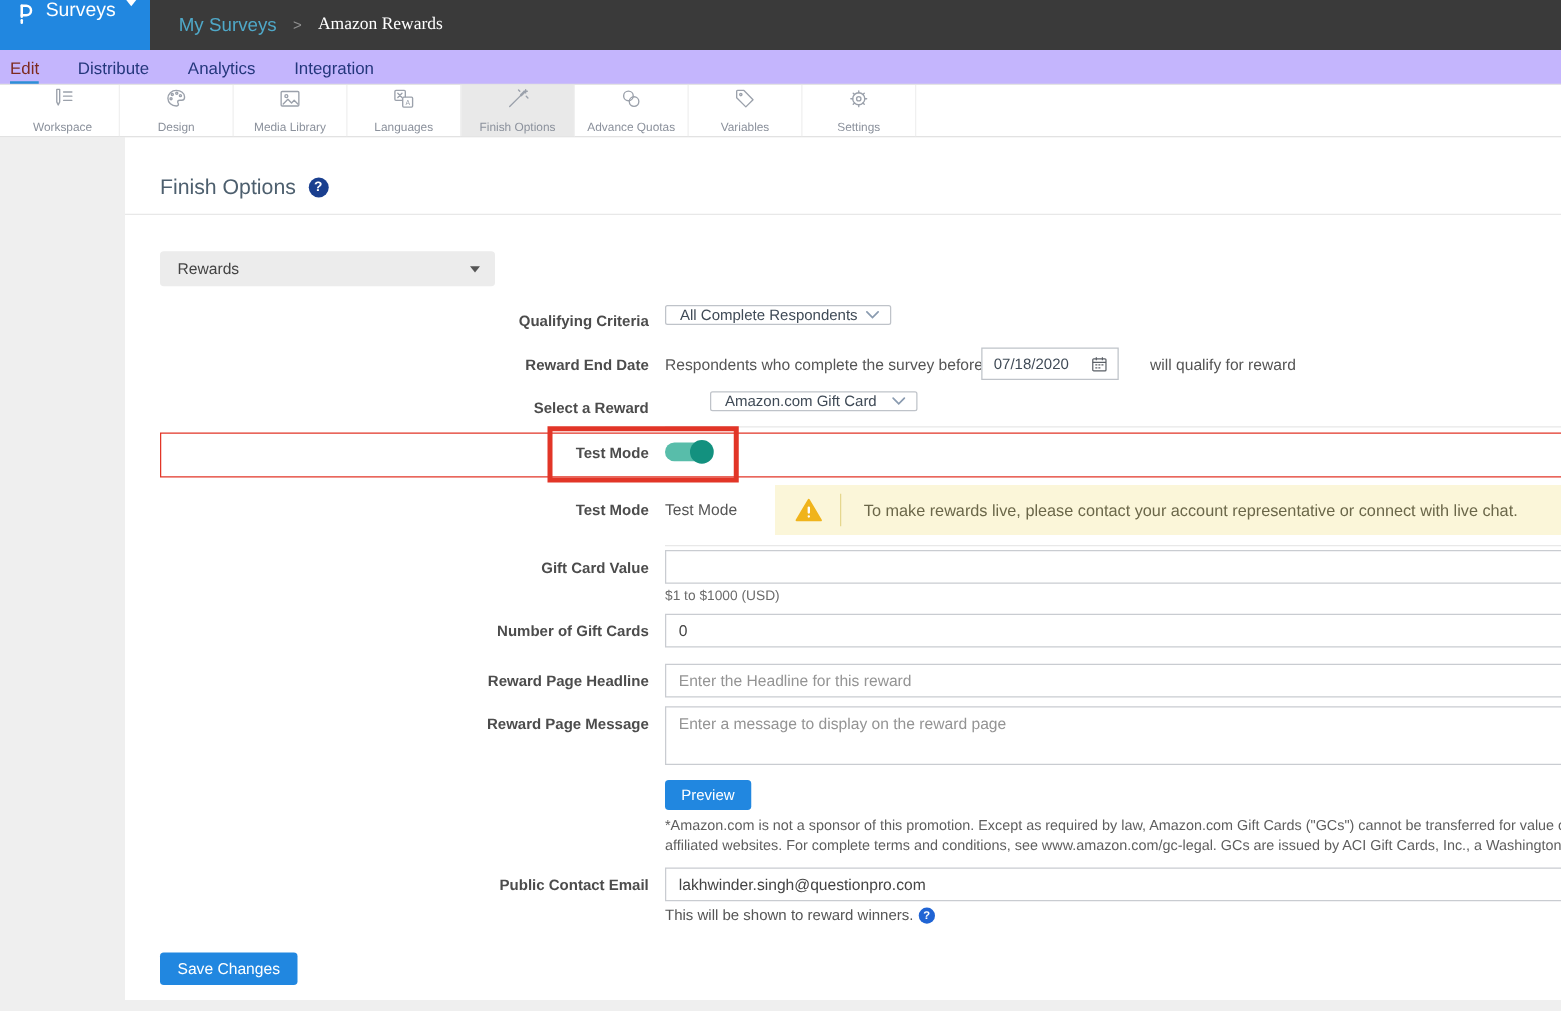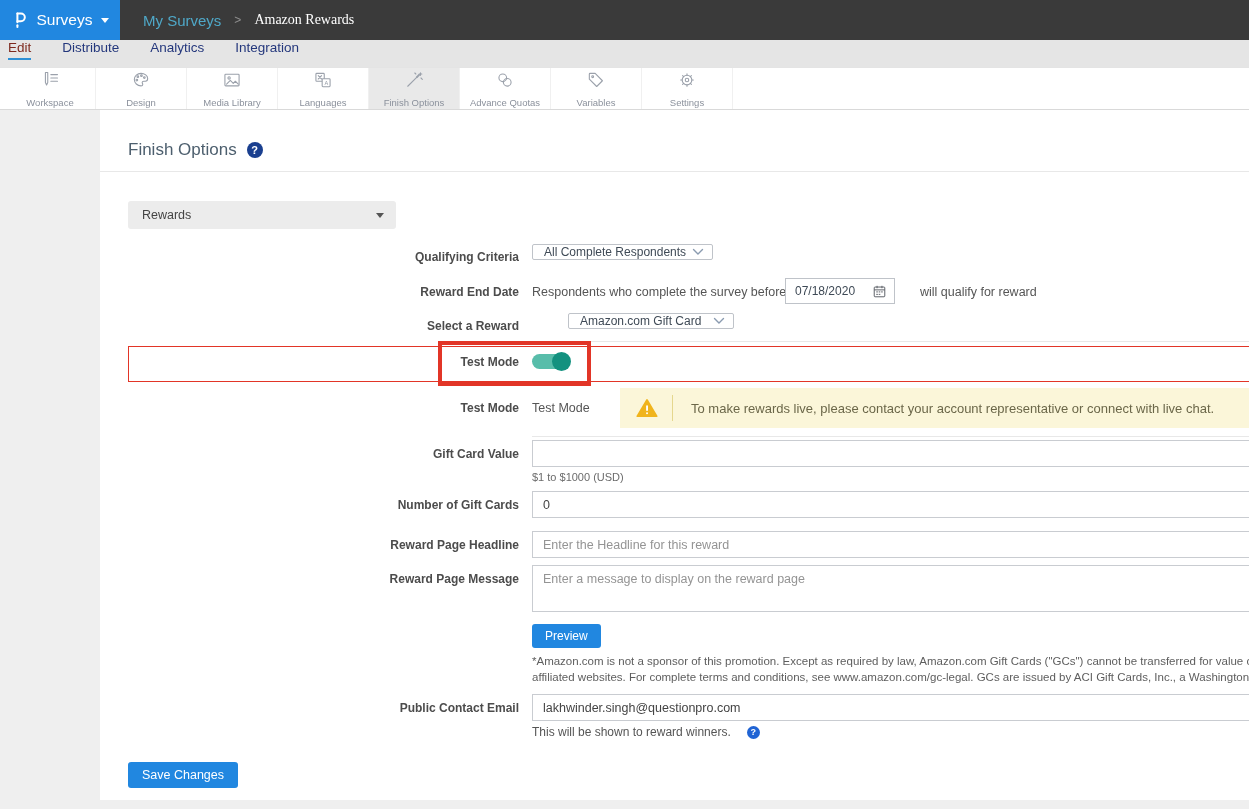--- a/index.html
+++ b/index.html
@@ -1,31 +1,31 @@
 <!DOCTYPE html>
 <html><head>
 <meta charset="utf-8">
 <style>
   * { margin:0; padding:0; box-sizing:border-box; }
   body { background:#fff; font-family:"Liberation Sans", sans-serif; }
   .screen { position:relative; width:1249px; height:809px; background:#fff; overflow:hidden; }
 
   
   .topbar { position:absolute; left:0; top:0; width:1249px; height:40px; background:#3a3a3a; display:flex; align-items:center; }
-  .logo-block { width:120px; height:40px; background:#2187e0; display:flex; align-items:center; justify-content:center; gap:8px; cursor:pointer; }
+  .logo-block { width:120px; height:40px; background:#2187e0; display:flex; justify-content:center; gap:8px; cursor:pointer; }
   .logo-mark svg { display:block; }
   .app-name { color:#fff; font-size:15.5px; }
   .caret-down-white { width:0; height:0; border-left:4.5px solid transparent; border-right:4.5px solid transparent; border-top:5px solid #fff; }
   .breadcrumb { display:flex; align-items:center; margin-left:23px; }
   .bc-parent { color:#4fa8c8; font-size:15px; cursor:pointer; }
   .bc-sep { color:#8f8f8f; font-size:12px; margin:0 13px; }
   .bc-current { color:#ffffff; font-size:14px;font-family:Liberation Serif, serif; }
 
   
-  .tabbar { position:absolute; left:0; top:40px; width:1249px; height:28px; background:#e5e5e5; border-bottom:1px solid #e4e4e4; display:flex; align-items:flex-start; padding-left:8px; }
+  .tabbar { position:absolute; left:0; top:40px; width:1249px; height:28px; background:#c4b5fd; border-bottom:1px solid #e4e4e4; display:flex; align-items:flex-end; padding-left:8px; }
   .tab { font-size:13.5px; color:#24377c; margin-right:31px; padding-bottom:5px; cursor:pointer; }
   .tab.active { color:#7e2a1f; border-bottom:2px solid #2d8fd5; padding-bottom:3px; }
 
   
   .toolbar { position:absolute; left:0; top:68px; width:1249px; height:42px; background:#fff; border-bottom:1px solid #d9d9d9; display:flex; padding-left:5px; }
   .tool { width:91px; height:41px; display:flex; flex-direction:column; align-items:center; justify-content:center; border-right:1px solid #f0f0f0; cursor:pointer; }
   .tool.active { background:#e9e9e9; }
   .tool svg { height:20px; width:24px; fill:none; stroke:#9ba1ab; stroke-width:1.3; stroke-linecap:round; stroke-linejoin:round; }
   .tool .tlabel { font-size:9.5px; color:#8b919c; margin-top:3px; white-space:nowrap; }
   .tl-a { fill:#9ba1ab; stroke:none; font-family:"DejaVu Sans",sans-serif; font-size:6.5px; }
@@ -62,21 +62,21 @@
 
   .warnbox { position:absolute; left:520px; top:278px; right:-2px; height:40px; background:#fbf6d9; display:flex; align-items:center; padding-left:16px; }
   .warnbox .wsep { width:1px; height:26px; background:#e5d78e; margin-left:14px; }
   .warn-text { margin-left:18px; font-size:13px; color:#6b6749; white-space:nowrap; }
 
   .txt { position:absolute; height:27px; border:1px solid #c9ccd1; background:#fff; font-family:"Liberation Sans",sans-serif; font-size:12.5px; color:#444; padding:0 10px; }
   .txt::placeholder { color:#949494; }
   .ta { position:absolute; border:1px solid #c9ccd1; background:#fff; font-family:"Liberation Sans",sans-serif; font-size:12.5px; color:#444; padding:6px 10px; resize:none; }
   .ta::placeholder { color:#949494; }
   .hint { position:absolute; font-size:11px; color:#6b6b6b; white-space:nowrap; }
-  .hint-row { position:absolute; display:flex; align-items:center; gap:16px; font-size:12px; color:#555; white-space:nowrap; }
+  .hint-row { position:absolute; display:flex; align-items:center; gap:4px; font-size:12px; color:#555; white-space:nowrap; }
 
   .btn { position:absolute; background:#2187e0; color:#fff; border:none; border-radius:3px; font-family:"Liberation Sans",sans-serif; cursor:pointer; }
   .btn-preview { left:432px; top:514px; height:24px; padding:0 13px; font-size:12px; }
   .btn-save { left:28px; top:652px; height:26px; padding:0 14px; font-size:12.5px; }
 
   .disc { position:absolute; left:432px; font-size:11.5px; color:#5e5e5e; white-space:nowrap; }
 
   .warn-tri { width:22px; height:20px; }
 </style>
 </head>

